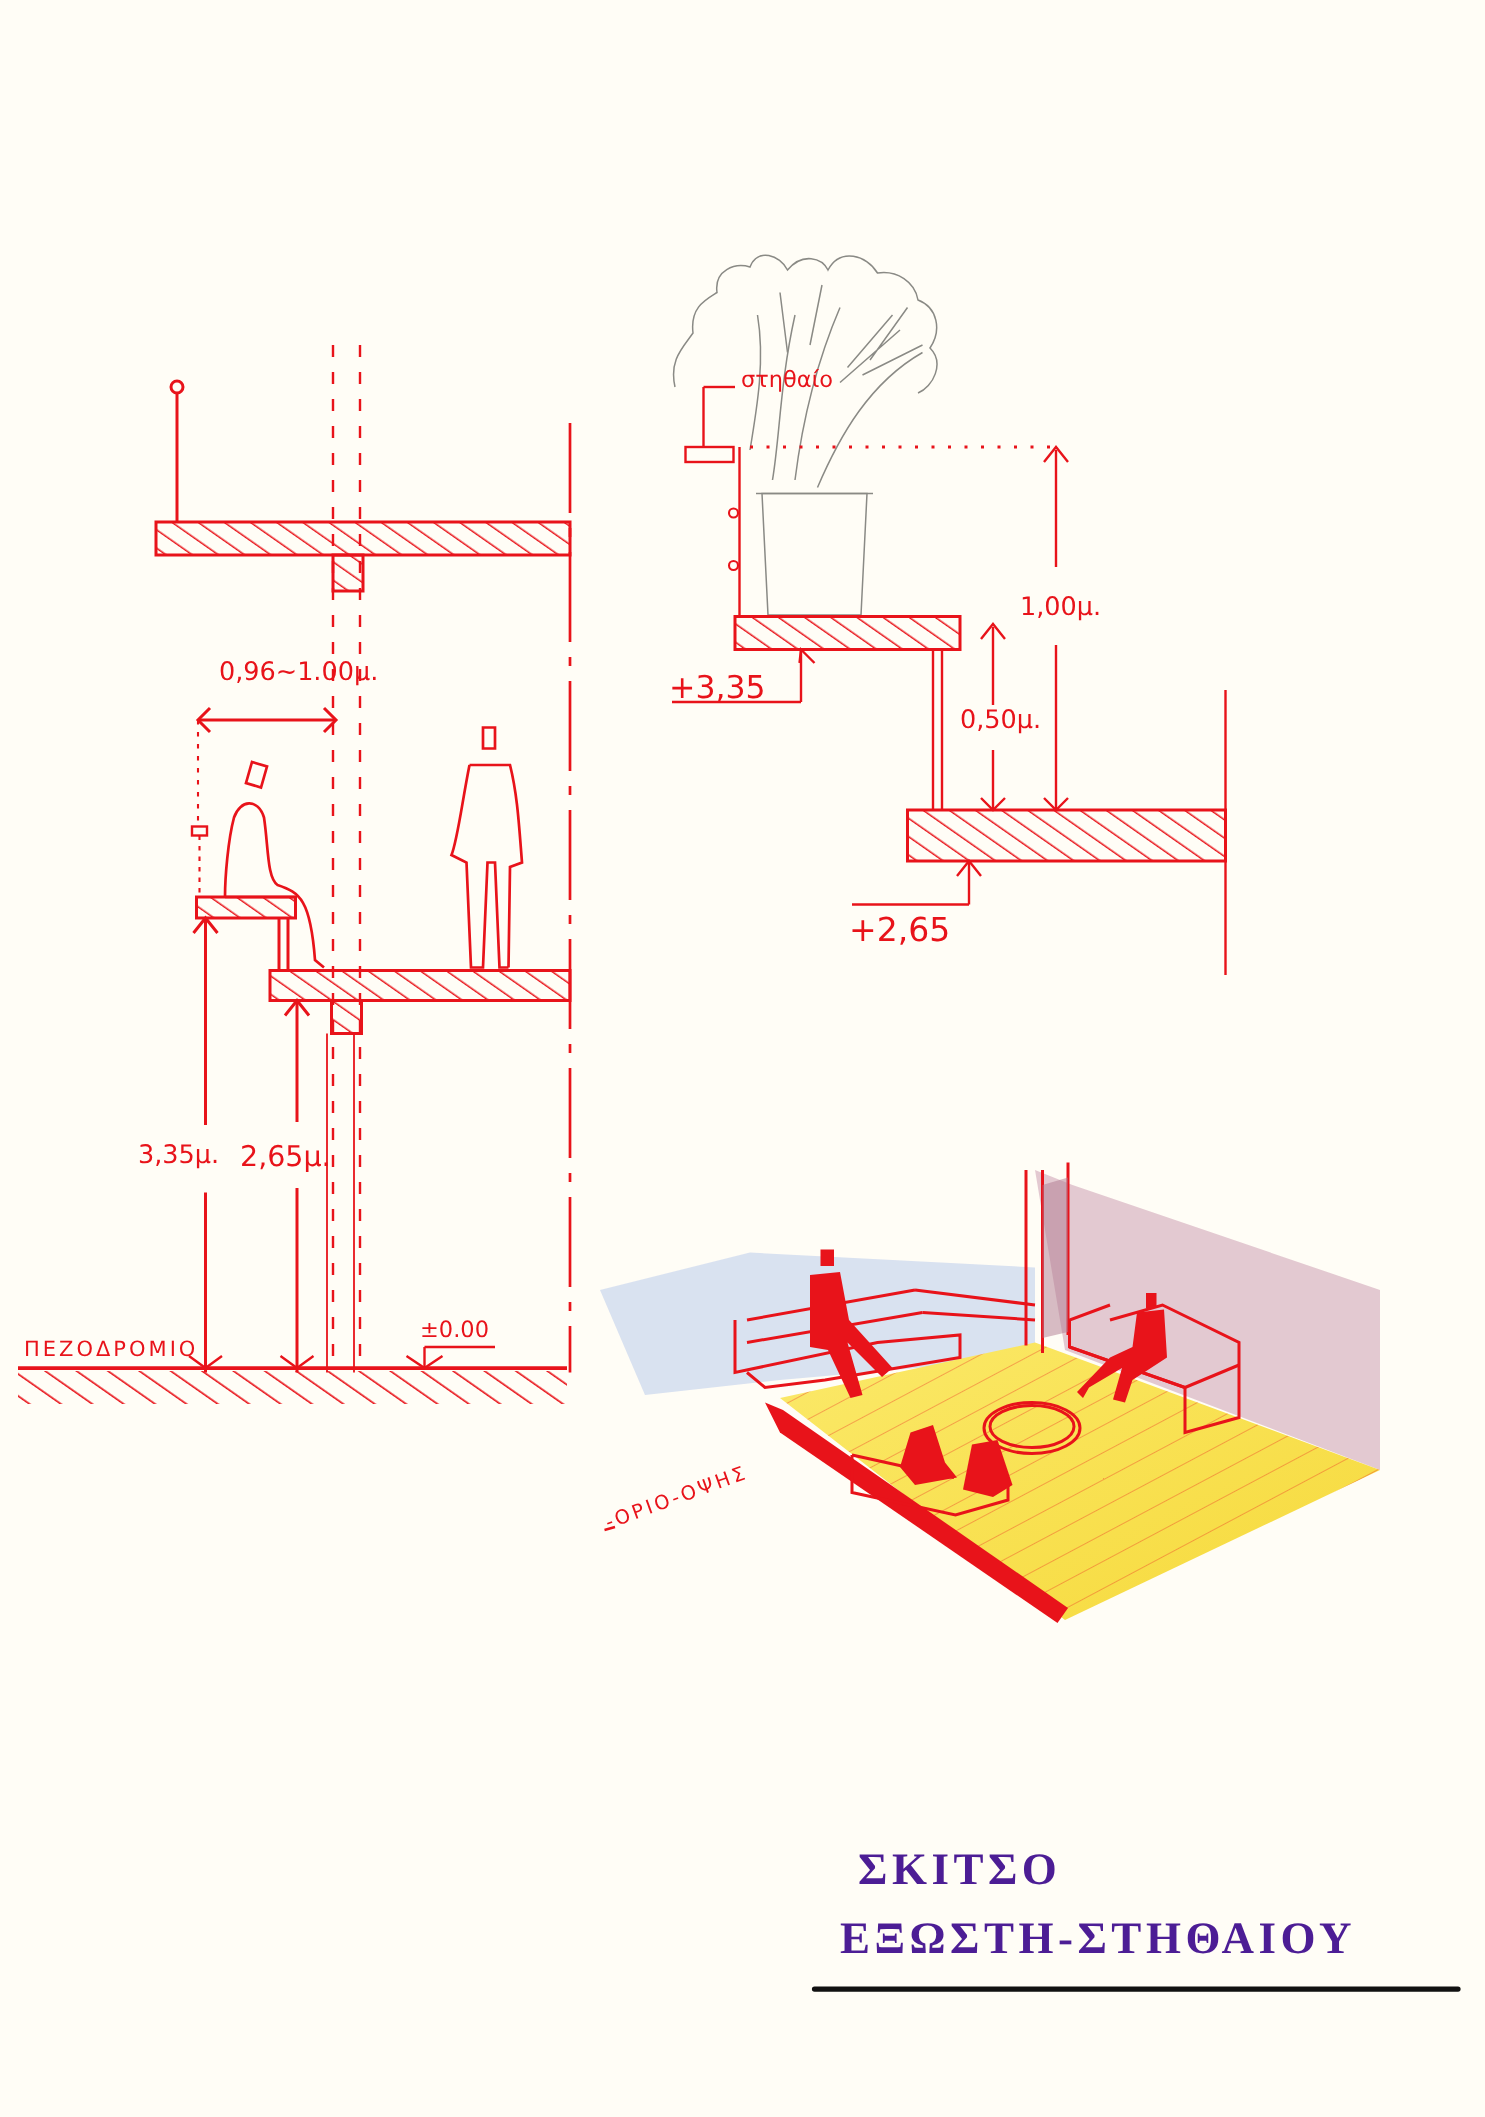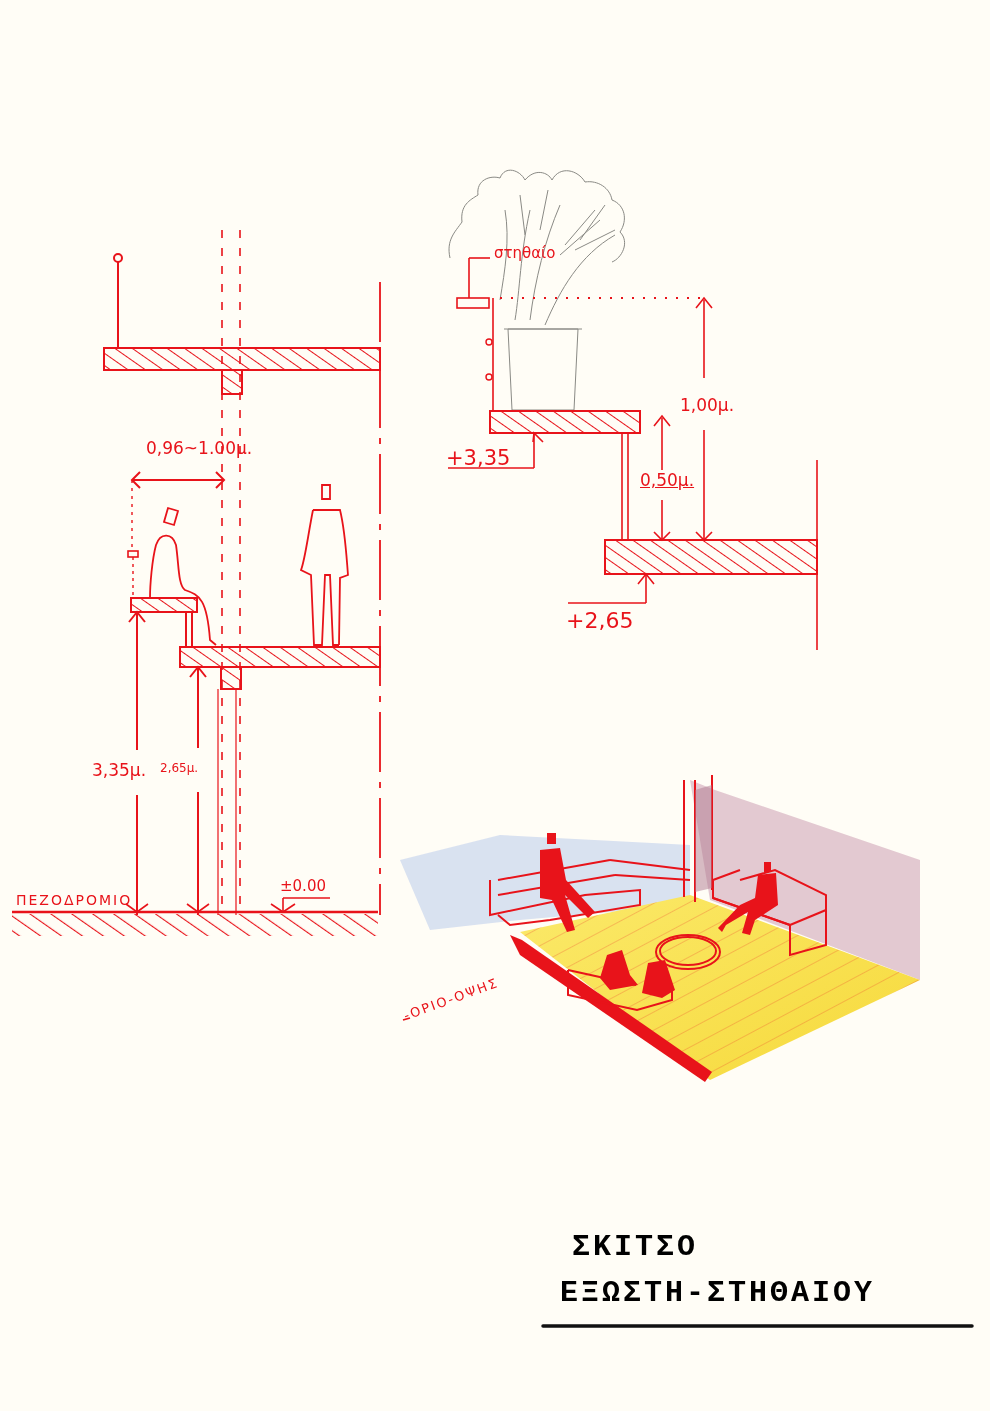--- a/index.html
+++ b/index.html
@@ -9,22 +9,22 @@
     font-family: "Liberation Sans", sans-serif;
     position: relative;
   }
   #sheet { position: absolute; left: 0; top: 0; width: 990px; height: 1411px; }
   .red-text {
     position: absolute; color: #e8131a;
     font-family: "DejaVu Sans", sans-serif;
     white-space: nowrap; line-height: 1;
   }
   .title-text {
-    position: absolute; color: #000000;
-    font-family: Liberation Mono, monospace;
+    position: absolute; color: #4c1d95;
+    font-family: Liberation Serif, serif;
     font-weight: bold; letter-spacing: 3px; white-space: nowrap; line-height: 1;
   }
 </style>
 </head>
 <body>
 
 <div id="sheet">
 <svg width="990" height="1411" viewBox="0 0 990 1411" xmlns="http://www.w3.org/2000/svg">
   <defs>
     <pattern id="hatch" width="10" height="10" patternUnits="userSpaceOnUse" patternTransform="rotate(-55)">
@@ -190,26 +190,26 @@
       <path d="M648,963 L665,960 L675,990 L662,998 L642,993 Z"></path>
     </g>
   </g>
 
   <line x1="543" y1="1326" x2="972" y2="1326" stroke="#111" stroke-width="3.5" stroke-linecap="round"></line>
 </svg>
 </div>
 
 <div class="red-text" style="left:146px;top:440px;font-size:17px;">0,96~1.00μ.</div>
 <div class="red-text" style="left:92px;top:762px;font-size:17px;">3,35μ.</div>
-<div class="red-text" style="left:160px;top:762px;font-size:12px;">2,65μ.</div>
+<div class="red-text" style="left:160px;top:762px;font-size:19px;">2,65μ.</div>
 <div class="red-text" style="left:16px;top:893px;font-size:14px;letter-spacing:2px;">ΠΕΖΟΔΡΟΜΙΟ</div>
 <div class="red-text" style="left:280px;top:879px;font-size:15px;">±0.00</div>
 
 <div class="red-text" style="left:494px;top:246px;font-size:15px;">στηθαίο</div>
 <div class="red-text" style="left:446px;top:448px;font-size:21px;">+3,35</div>
 <div class="red-text" style="left:566px;top:610px;font-size:22px;">+2,65</div>
 <div class="red-text" style="left:680px;top:397px;font-size:17px;">1,00μ.</div>
-<div class="red-text" style="left:640px;top:472px;font-size:17px;text-decoration:underline;">0,50μ.</div>
+<div class="red-text" style="left:640px;top:472px;font-size:17px;">0,50μ.</div>
 
 <div class="red-text" style="left:402px;top:1010px;font-size:13px;transform:rotate(-20deg);transform-origin:left top;letter-spacing:2px;">-ΟΡΙΟ-ΟΨΗΣ</div>
 
 <div class="title-text" style="left:572px;top:1232px;font-size:30px;">ΣΚΙΤΣΟ</div>
 <div class="title-text" style="left:560px;top:1278px;font-size:30px;">ΕΞΩΣΤΗ-ΣΤΗΘΑΙΟΥ</div>
 
 </body></html>

